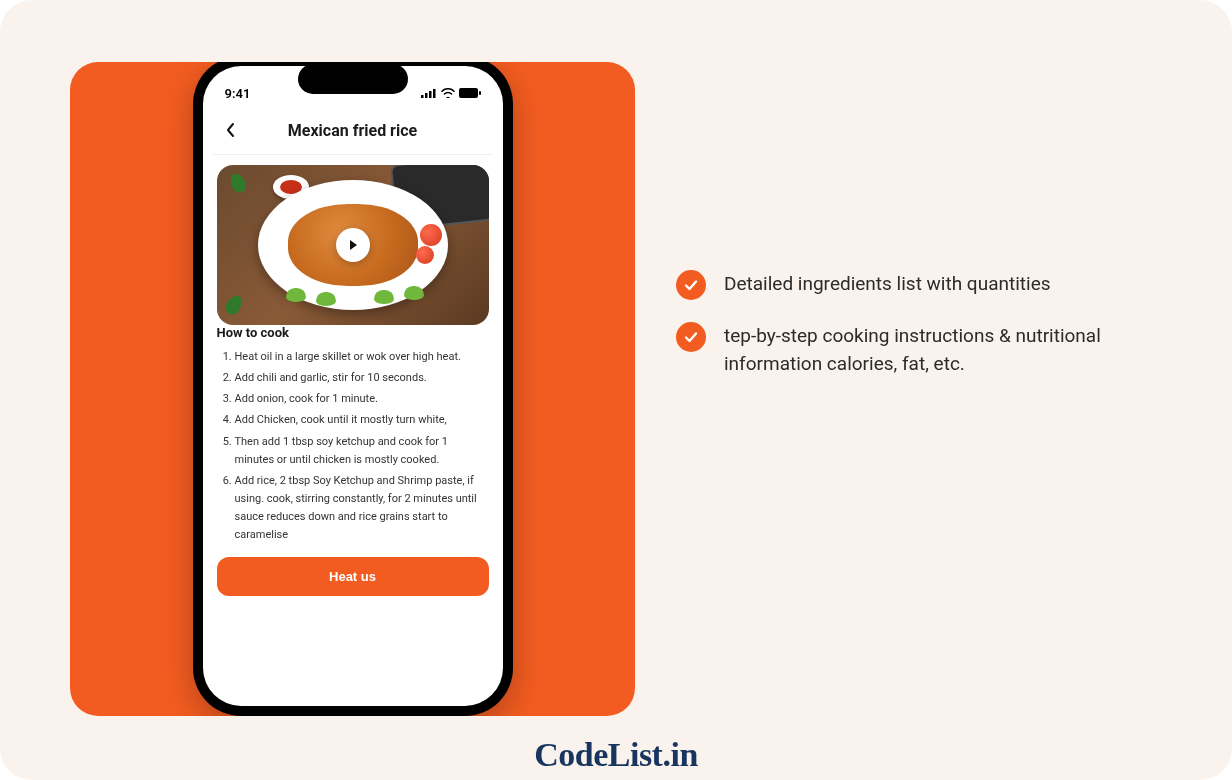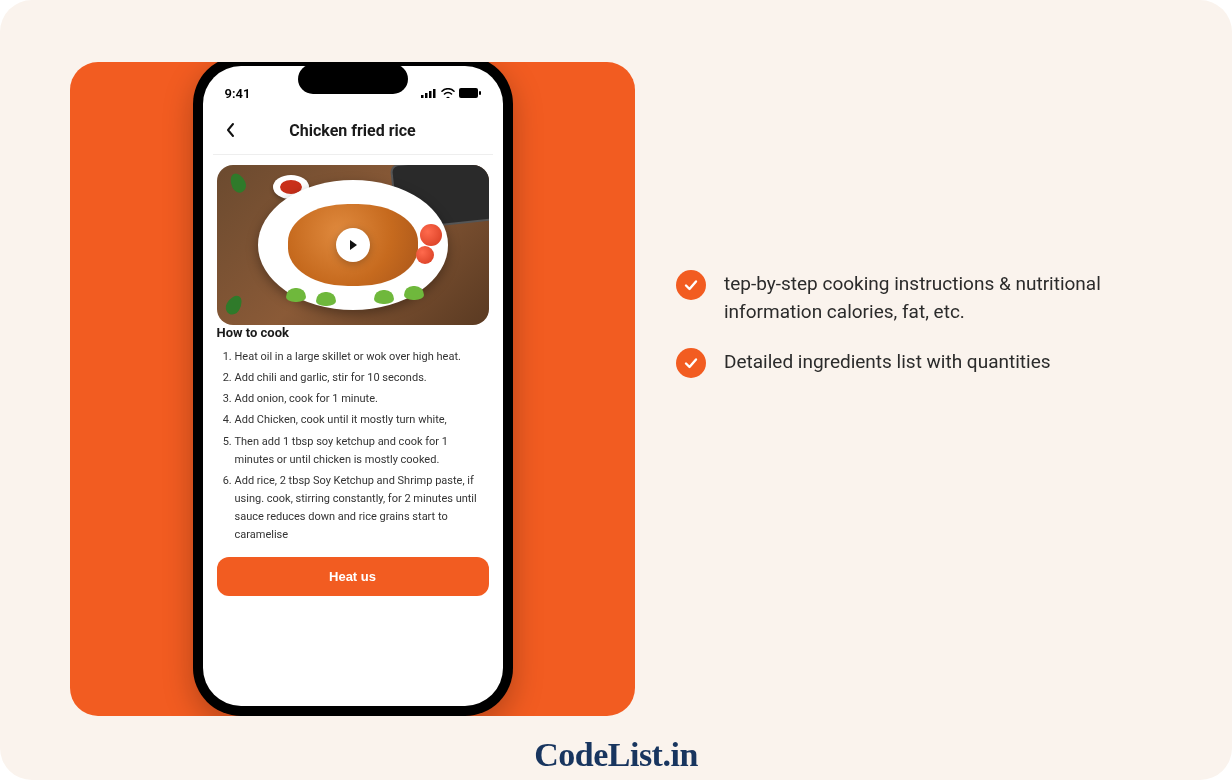--- a/index.html
+++ b/index.html
@@ -240,21 +240,21 @@
             </span>
           </div>
         </div>
 
         <div class="app-header">
           <div class="back-btn">
             <svg width="16" height="16" viewBox="0 0 16 16">
                 <path d="M10 2 L5 8 L10 14" stroke="#111" stroke-width="2" fill="none" stroke-linecap="round" stroke-linejoin="round"></path>
               </svg>
           </div>
-          <div class="app-title">Chicken fried rice</div>
+          <div class="app-title">Mexican fried rice</div>
         </div>
         <div class="app-header-border"></div>
 
         <div class="content">
           <div class="hero">
             <div class="tray"></div>
             <div class="sauce-bowl"></div>
             <div class="herb" style="top:8px;left:14px;transform:rotate(-25deg);"></div>
             <div class="herb" style="bottom:10px;left:10px;transform:rotate(30deg);"></div>
             <div class="plate">
@@ -290,29 +290,29 @@
     </div>
   </div>
 
   <div class="right-panel">
     <div class="feature">
       <div class="check">
         <svg width="16" height="16" viewBox="0 0 16 16">
             <path d="M3 8.5 L6.5 12 L13 4.5" stroke="#fff" stroke-width="2.4" fill="none" stroke-linecap="round" stroke-linejoin="round"></path>
           </svg>
       </div>
-      <div class="feature-text">tep-by-step cooking instructions &amp; nutritional information calories, fat, etc.</div>
+      <div class="feature-text">Detailed ingredients list with quantities</div>
     </div>
     <div class="feature">
       <div class="check">
         <svg width="16" height="16" viewBox="0 0 16 16">
             <path d="M3 8.5 L6.5 12 L13 4.5" stroke="#fff" stroke-width="2.4" fill="none" stroke-linecap="round" stroke-linejoin="round"></path>
           </svg>
       </div>
-      <div class="feature-text">Detailed ingredients list with quantities</div>
+      <div class="feature-text">tep-by-step cooking instructions &amp; nutritional information calories, fat, etc.</div>
     </div>
   </div>
 
   <div class="brand-bar">
     <div class="brand-logo-text">CodeList.in</div>
   </div>
 
 </div>
 
 </body></html>

